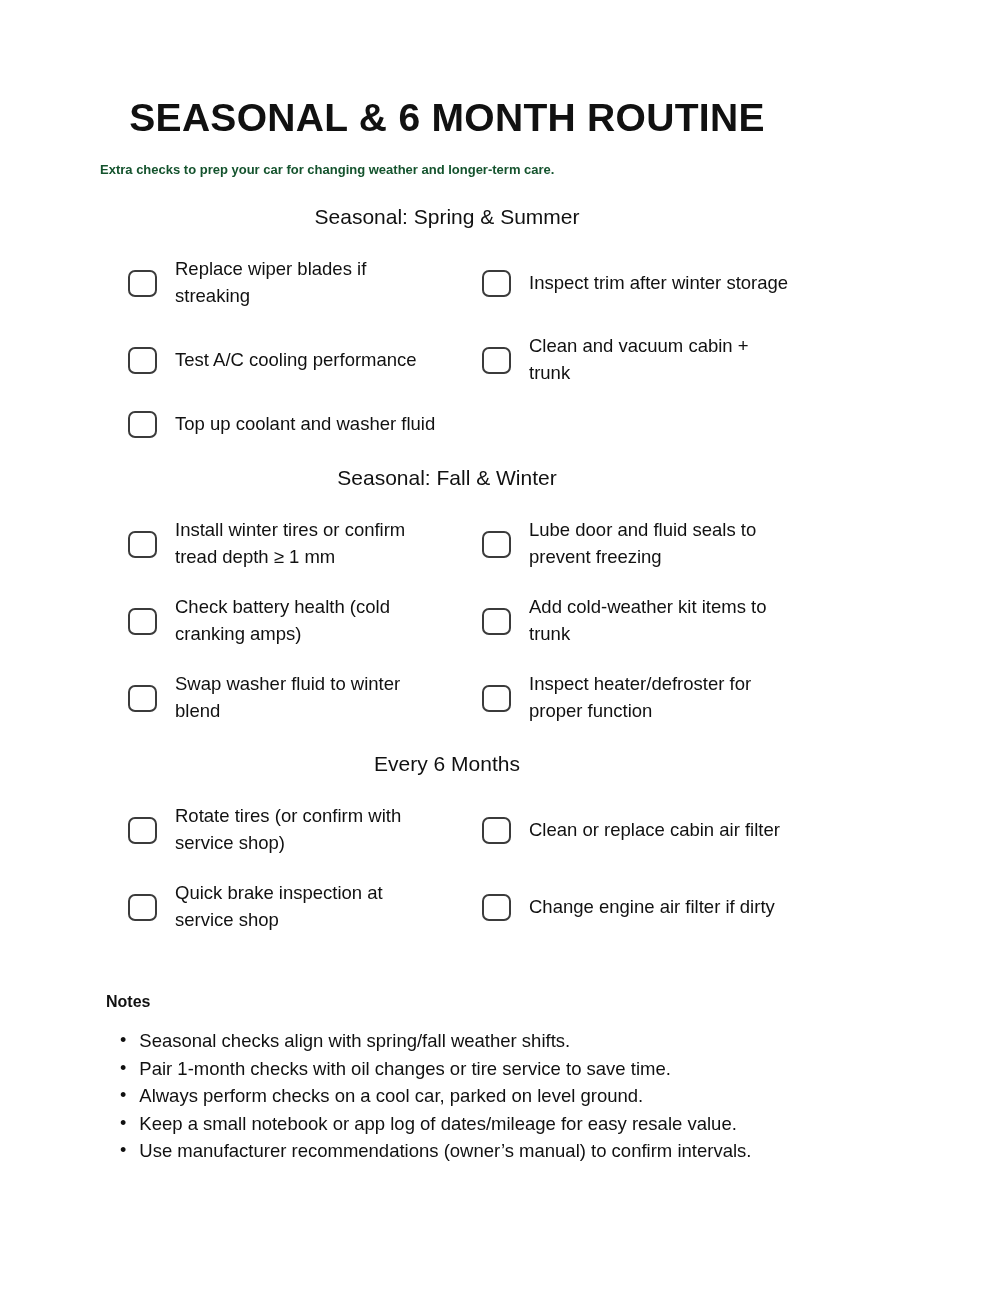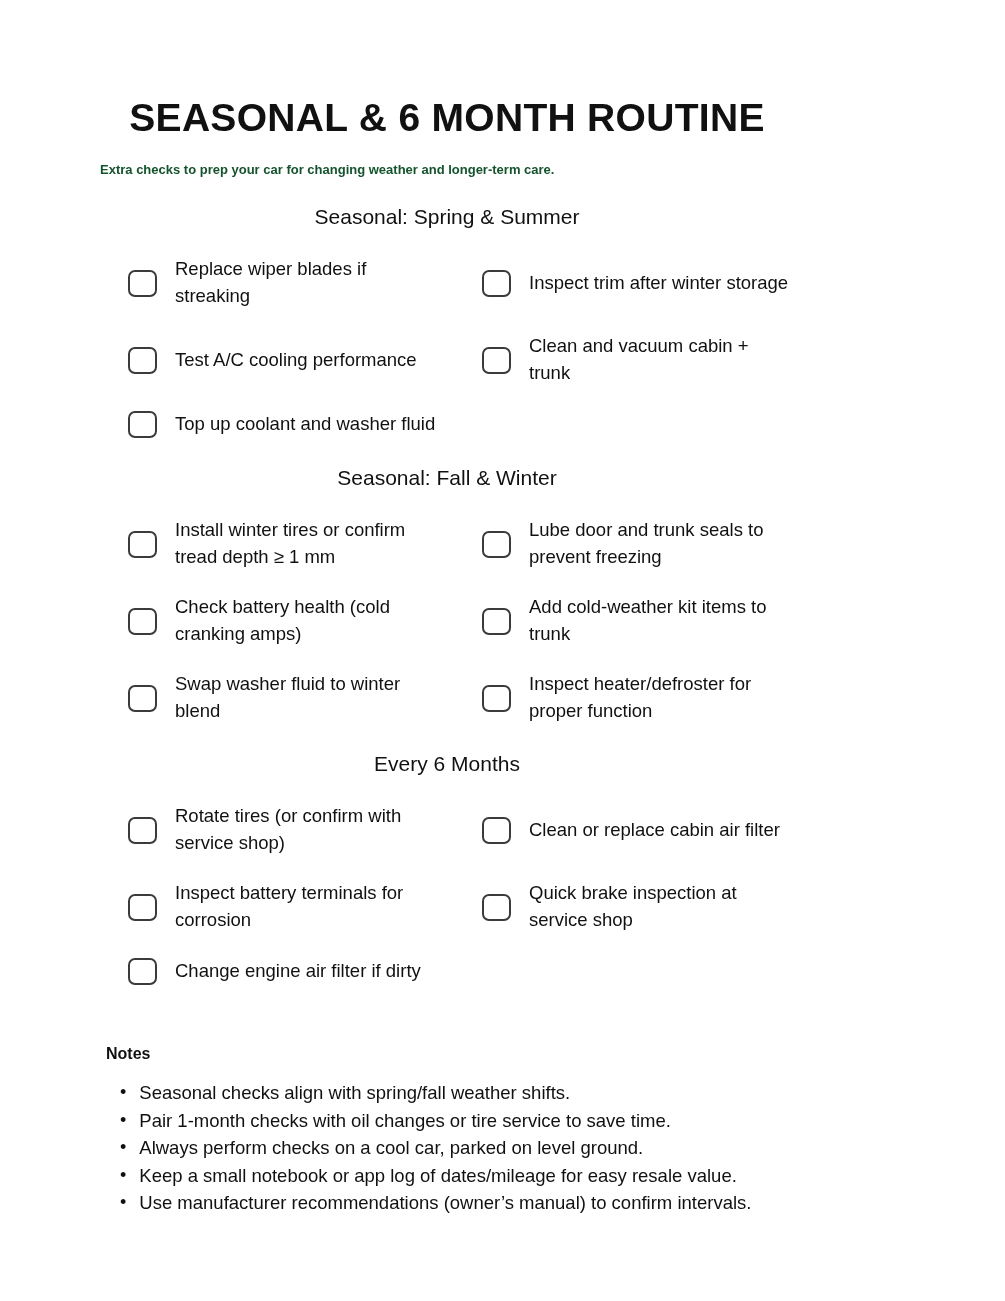--- a/index.html
+++ b/index.html
@@ -134,21 +134,21 @@
     <h2 class="section-heading">Seasonal: Fall &amp; Winter</h2>
     <div class="checklist-grid">
 
       <div class="check-item">
         <span class="checkbox"></span>
         <span class="check-label">Install winter tires or confirm
 tread depth ≥ 1 mm</span>
       </div>
       <div class="check-item">
         <span class="checkbox"></span>
-        <span class="check-label">Lube door and trunk seals to
+        <span class="check-label">Lube door and fluid seals to
 prevent freezing</span>
       </div>
 
       <div class="check-item">
         <span class="checkbox"></span>
         <span class="check-label">Check battery health (cold
 cranking amps)</span>
       </div>
       <div class="check-item">
         <span class="checkbox"></span>
@@ -179,25 +179,20 @@
         <span class="check-label">Rotate tires (or confirm with
 service shop)</span>
       </div>
       <div class="check-item">
         <span class="checkbox"></span>
         <span class="check-label">Clean or replace cabin air filter</span>
       </div>
 
       <div class="check-item">
         <span class="checkbox"></span>
-        <span class="check-label">Inspect battery terminals for
-corrosion</span>
-      </div>
-      <div class="check-item">
-        <span class="checkbox"></span>
         <span class="check-label">Quick brake inspection at
 service shop</span>
       </div>
 
       <div class="check-item">
         <span class="checkbox"></span>
         <span class="check-label">Change engine air filter if dirty</span>
       </div>
 
     </div>

